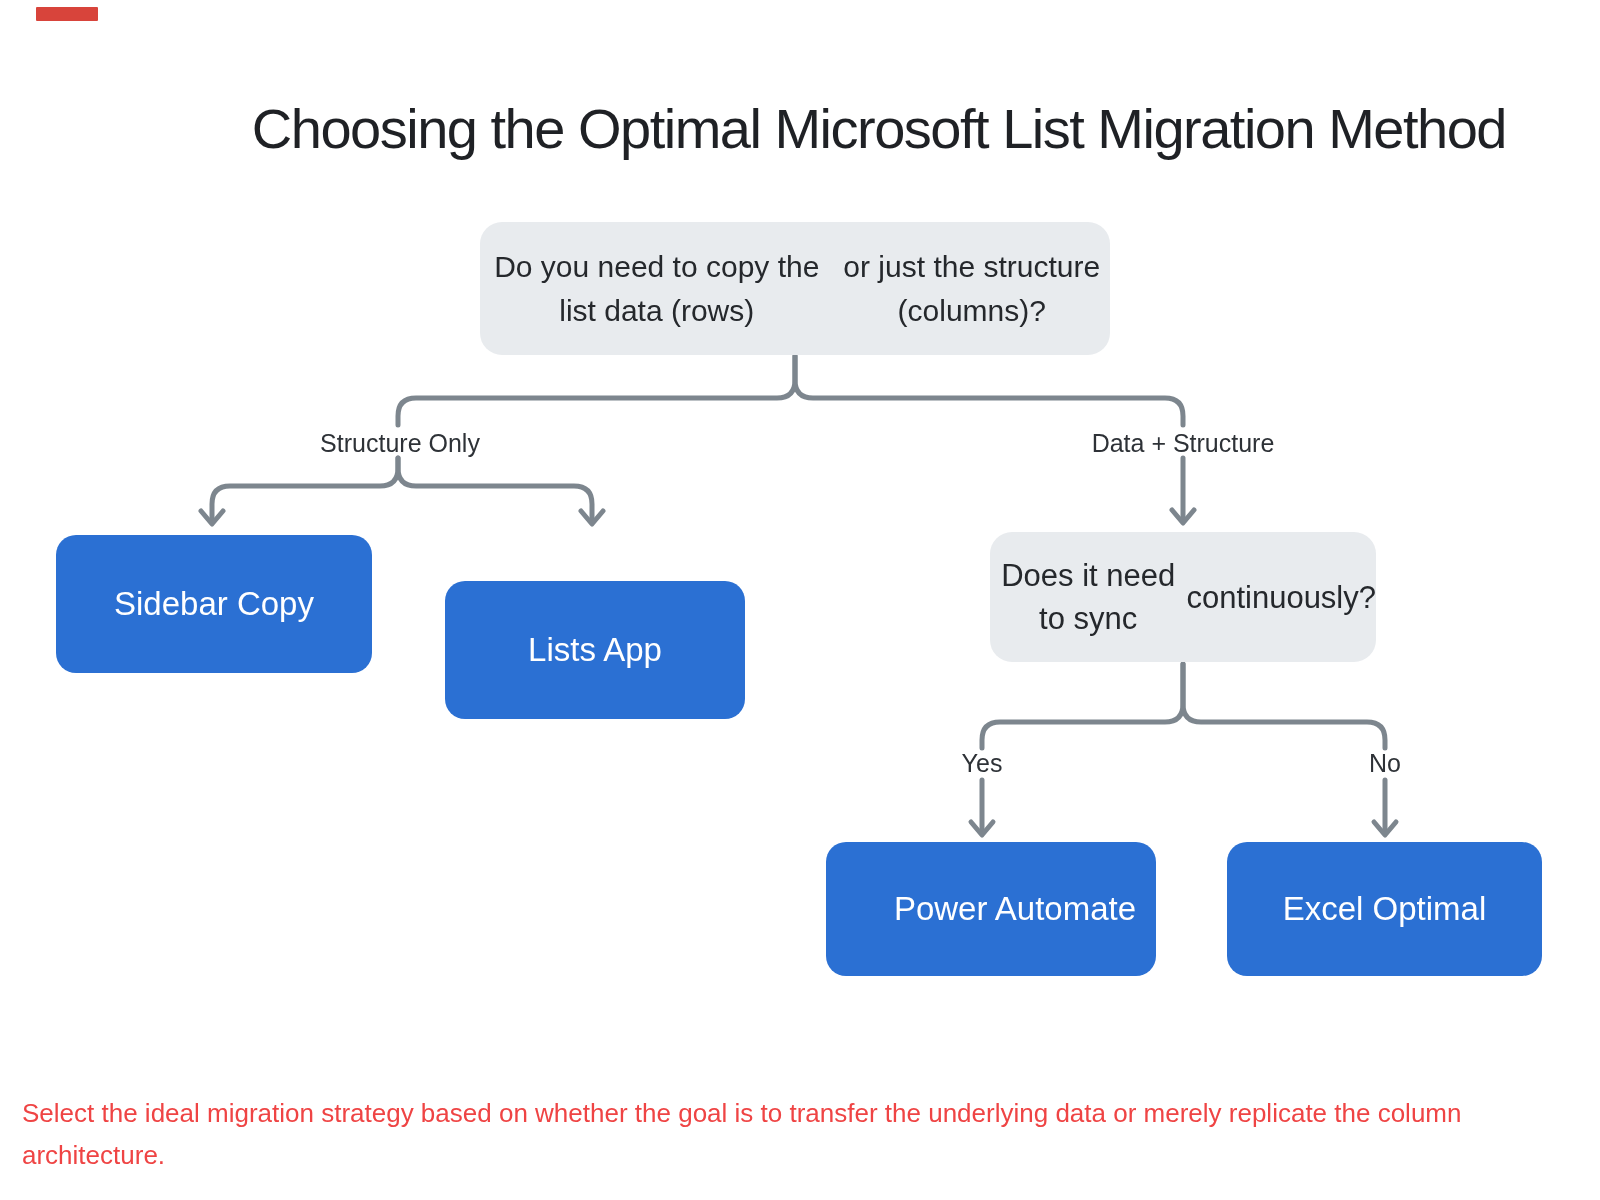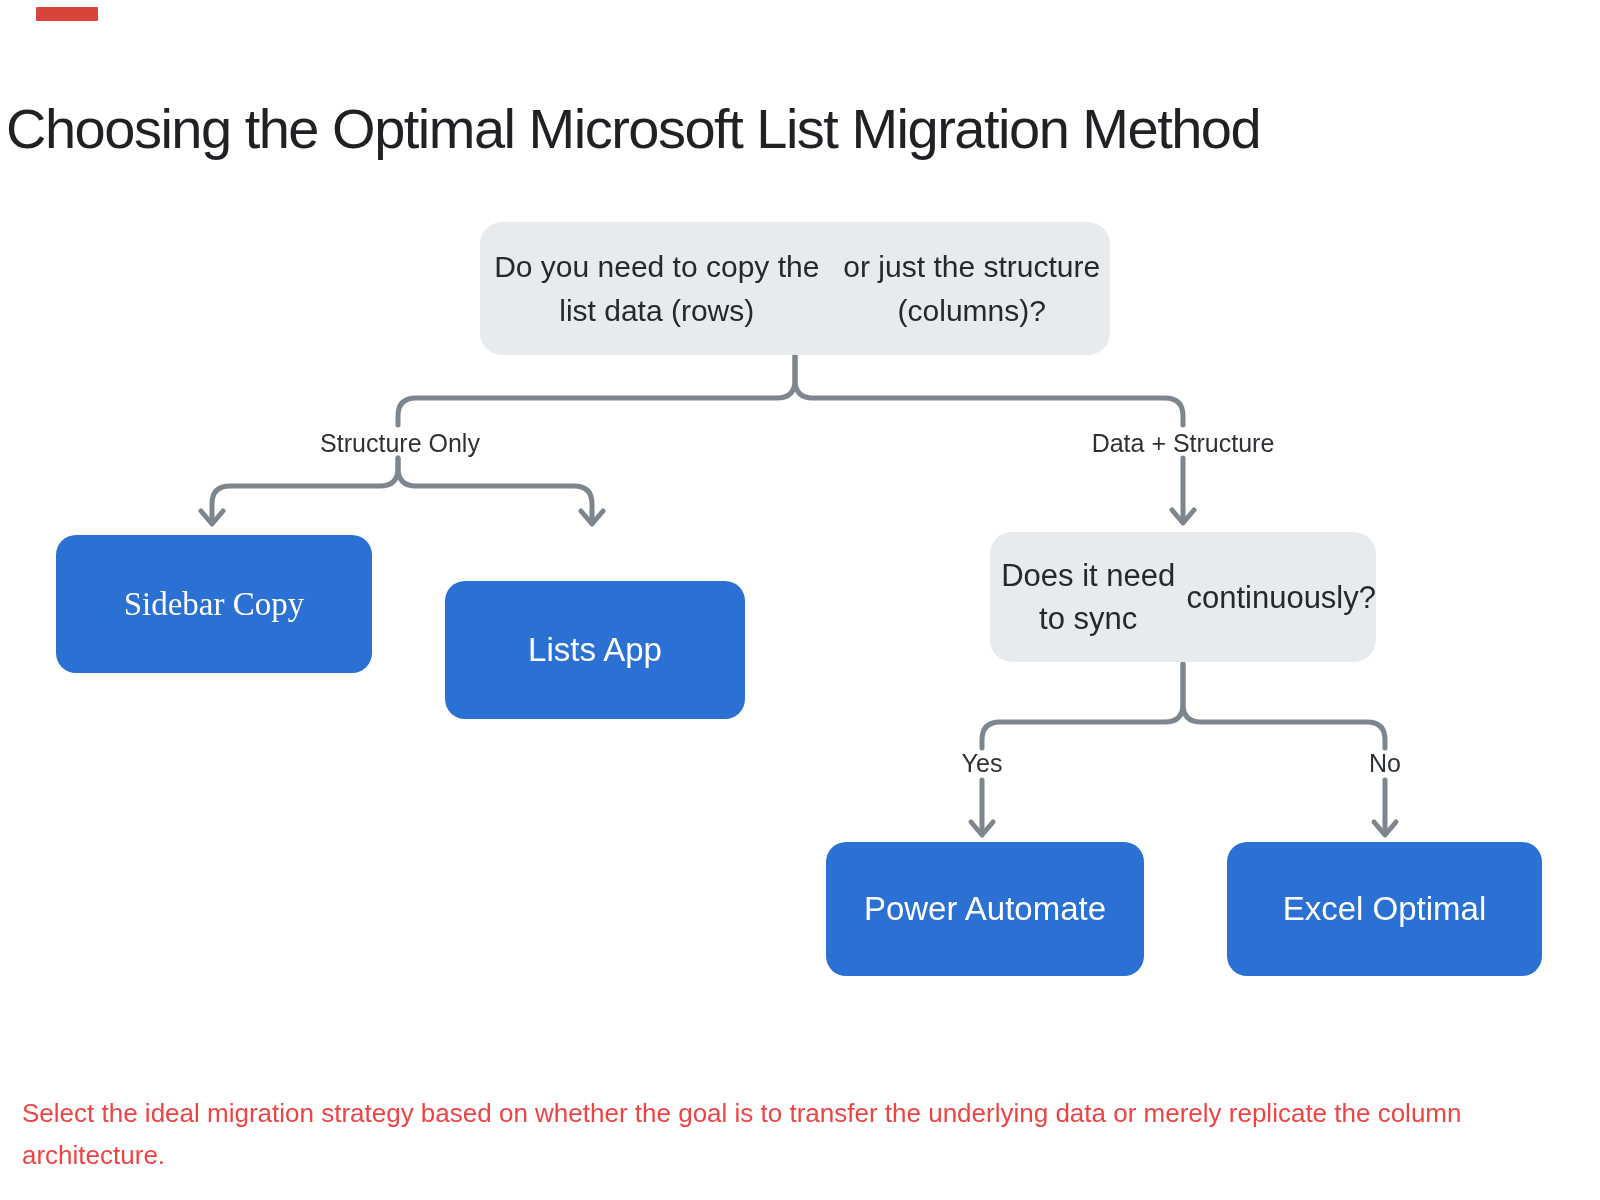--- a/index.html
+++ b/index.html
@@ -10,43 +10,43 @@
     font-family:"Liberation Sans", sans-serif;
     overflow:hidden;
   }
   .accent-bar{
     position:absolute;left:36px;top:7px;width:62px;height:14px;
     background:#d8443b;border-radius:1px;
   }
   .title{
     position:absolute;left:6px;top:58px;width:1500px;
     font-size:56px;letter-spacing:-1.5px;font-weight:400;
-    color:#1f2125;white-space:nowrap;
+    color:#1f2125;white-space:nowrap;text-align:right;
   }
   svg.connectors{position:absolute;left:0;top:0;}
   svg.connectors path{
     stroke:#7d868e;stroke-width:5;fill:none;
     stroke-linecap:round;stroke-linejoin:round;
   }
   .node{
     position:absolute;display:flex;flex-direction:row;
     align-items:center;justify-content:center;text-align:center;
   }
   .node-decision{
     background:#e8ebee;border-radius:22px;color:#25282c;
   }
   .node-decision .line{display:block;}
   .node-root{left:480px;top:222px;width:630px;height:133px;font-size:30px;line-height:44px;}
   .node-sync{left:990px;top:532px;width:386px;height:130px;font-size:31px;line-height:43px;}
   .node-outcome{
     background:#2b70d3;border-radius:20px;color:#ffffff;font-size:33px;
   }
-  .node-sidebar{left:56px;top:535px;width:316px;height:138px;font-family:Liberation Serif, serif;}
+  .node-sidebar{left:56px;top:535px;width:316px;height:138px;}
   .node-lists{left:445px;top:535px;width:300px;height:138px;margin-top:46px;}
-  .node-power{left:826px;top:842px;width:318px;height:134px;}
+  .node-power{left:826px;top:842px;width:282px;height:134px;padding-left:48px;}
   .node-excel{left:1227px;top:842px;width:315px;height:134px;}
   .branch-label{
     position:absolute;text-align:center;font-size:25px;color:#2e3237;
   }
   .label-structure{left:300px;top:429px;width:200px;}
   .label-data{left:1063px;top:429px;width:240px;}
   .label-yes{left:932px;top:749px;width:100px;}
   .label-no{left:1335px;top:749px;width:100px;}
   .caption{
     position:absolute;left:22px;top:1066px;width:1560px;

